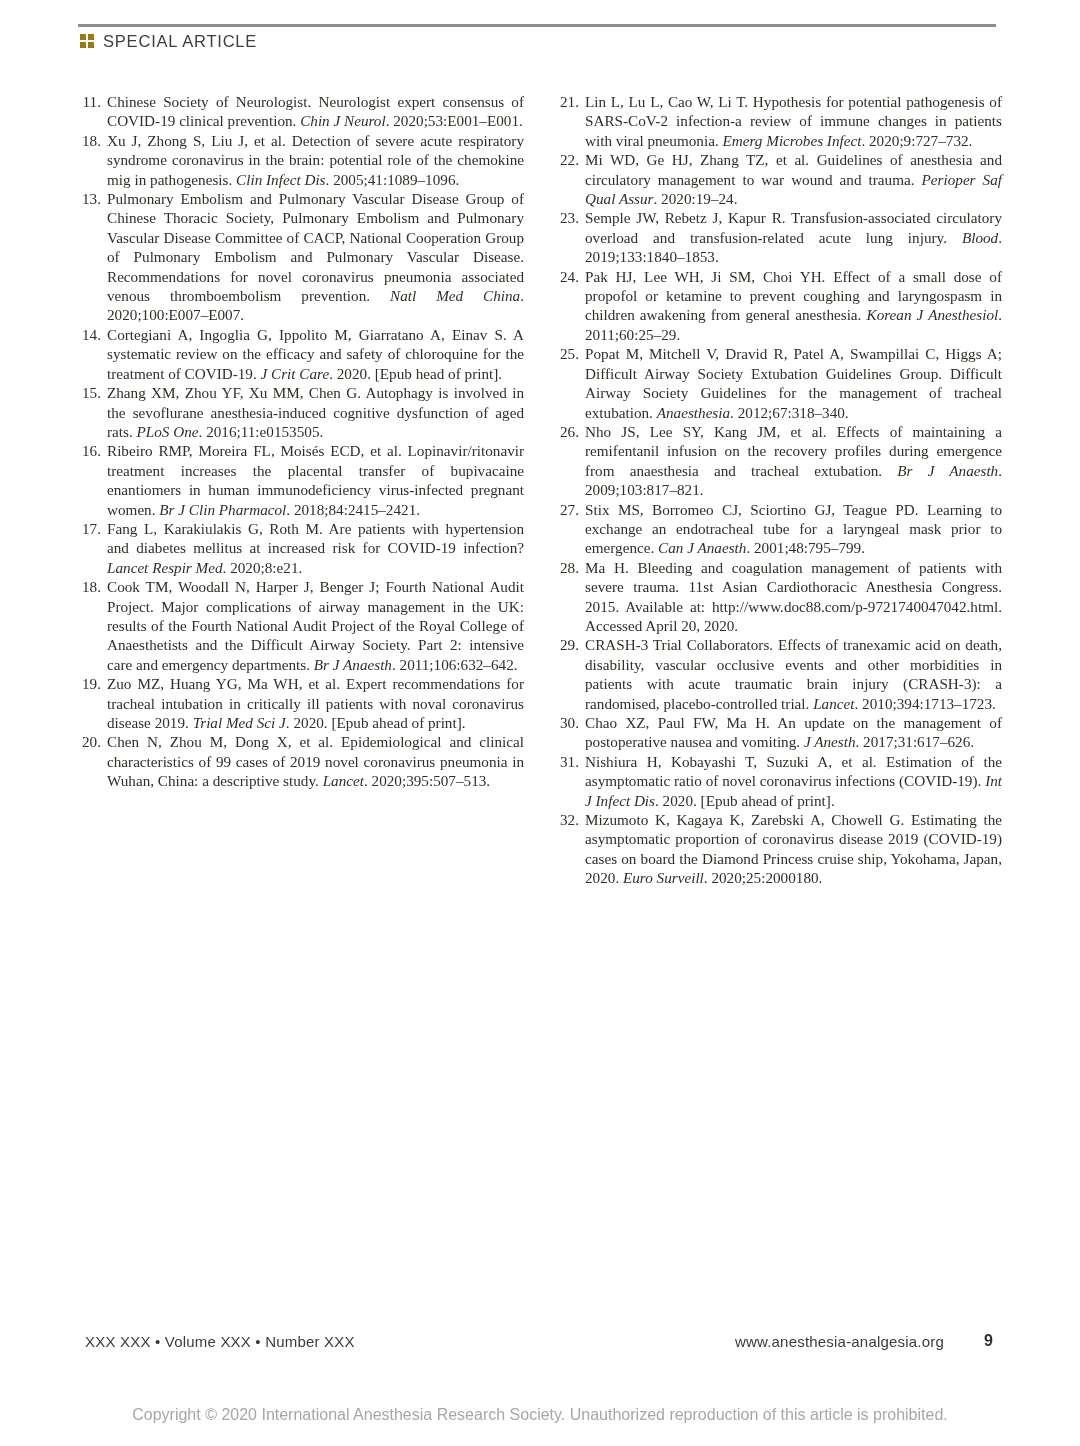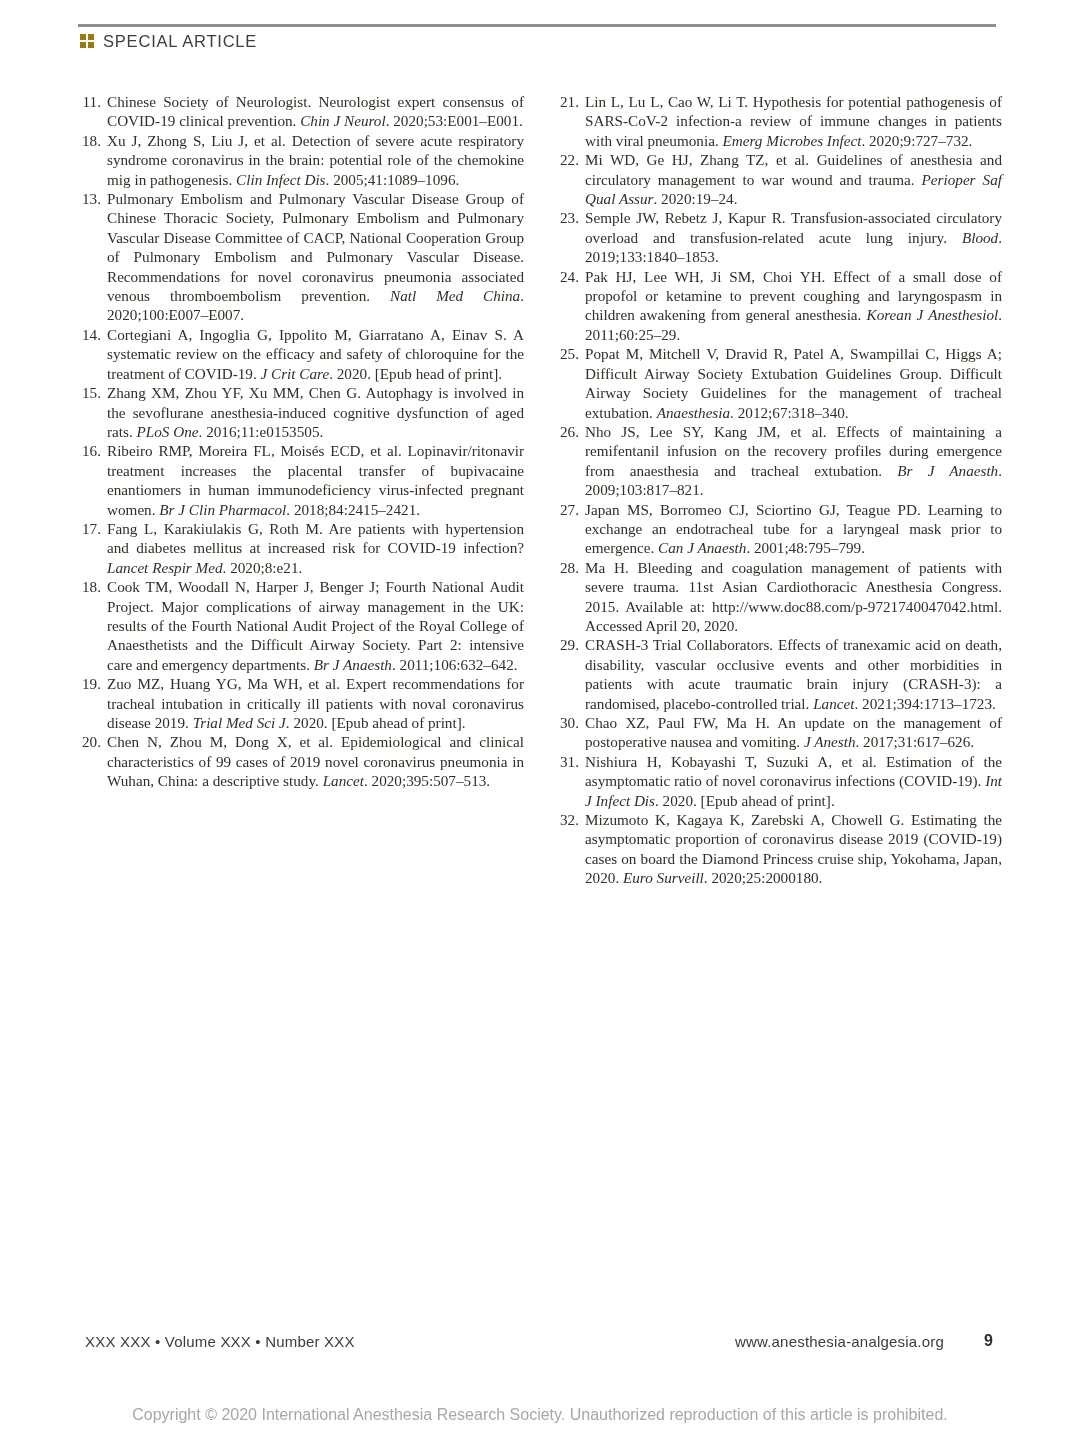--- a/index.html
+++ b/index.html
@@ -101,23 +101,23 @@
       <div class="ref-item"><span class="ref-num">19.</span><span class="ref-text"><span>Zuo MZ, Huang YG, Ma WH, et al. Expert recommendations for tracheal intubation in critically ill patients with noval coronavirus disease 2019. </span><i>Trial Med Sci J</i><span>. 2020. [Epub ahead of print].</span></span></div>
       <div class="ref-item"><span class="ref-num">20.</span><span class="ref-text"><span>Chen N, Zhou M, Dong X, et al. Epidemiological and clinical characteristics of 99 cases of 2019 novel coronavirus pneumonia in Wuhan, China: a descriptive study. </span><i>Lancet</i><span>. 2020;395:507–513.</span></span></div>
     </div>
   <div class="ref-col" id="ref-col-right">
       <div class="ref-item"><span class="ref-num">21.</span><span class="ref-text"><span>Lin L, Lu L, Cao W, Li T. Hypothesis for potential pathogenesis of SARS-CoV-2 infection-a review of immune changes in patients with viral pneumonia. </span><i>Emerg Microbes Infect</i><span>. 2020;9:727–732.</span></span></div>
       <div class="ref-item"><span class="ref-num">22.</span><span class="ref-text"><span>Mi WD, Ge HJ, Zhang TZ, et al. Guidelines of anesthesia and circulatory management to war wound and trauma. </span><i>Perioper Saf Qual Assur</i><span>. 2020:19–24.</span></span></div>
       <div class="ref-item"><span class="ref-num">23.</span><span class="ref-text"><span>Semple JW, Rebetz J, Kapur R. Transfusion-associated circulatory overload and transfusion-related acute lung injury. </span><i>Blood</i><span>. 2019;133:1840–1853.</span></span></div>
       <div class="ref-item"><span class="ref-num">24.</span><span class="ref-text"><span>Pak HJ, Lee WH, Ji SM, Choi YH. Effect of a small dose of propofol or ketamine to prevent coughing and laryngospasm in children awakening from general anesthesia. </span><i>Korean J Anesthesiol</i><span>. 2011;60:25–29.</span></span></div>
       <div class="ref-item"><span class="ref-num">25.</span><span class="ref-text"><span>Popat M, Mitchell V, Dravid R, Patel A, Swampillai C, Higgs A; Difficult Airway Society Extubation Guidelines Group. Difficult Airway Society Guidelines for the management of tracheal extubation. </span><i>Anaesthesia</i><span>. 2012;67:318–340.</span></span></div>
       <div class="ref-item"><span class="ref-num">26.</span><span class="ref-text"><span>Nho JS, Lee SY, Kang JM, et al. Effects of maintaining a remifentanil infusion on the recovery profiles during emergence from anaesthesia and tracheal extubation. </span><i>Br J Anaesth</i><span>. 2009;103:817–821.</span></span></div>
-      <div class="ref-item"><span class="ref-num">27.</span><span class="ref-text"><span>Japan MS, Borromeo CJ, Sciortino GJ, Teague PD. Learning to exchange an endotracheal tube for a laryngeal mask prior to emergence. </span><i>Can J Anaesth</i><span>. 2001;48:795–799.</span></span></div>
+      <div class="ref-item"><span class="ref-num">27.</span><span class="ref-text"><span>Stix MS, Borromeo CJ, Sciortino GJ, Teague PD. Learning to exchange an endotracheal tube for a laryngeal mask prior to emergence. </span><i>Can J Anaesth</i><span>. 2001;48:795–799.</span></span></div>
       <div class="ref-item"><span class="ref-num">28.</span><span class="ref-text"><span>Ma H. Bleeding and coagulation management of patients with severe trauma. 11st Asian Cardiothoracic Anesthesia Congress. 2015. Available at: http://www.doc88.com/p-9721740047042.html. Accessed April 20, 2020.</span></span></div>
-      <div class="ref-item"><span class="ref-num">29.</span><span class="ref-text"><span>CRASH-3 Trial Collaborators. Effects of tranexamic acid on death, disability, vascular occlusive events and other morbidities in patients with acute traumatic brain injury (CRASH-3): a randomised, placebo-controlled trial. </span><i>Lancet</i><span>. 2021;394:1713–1723.</span></span></div>
+      <div class="ref-item"><span class="ref-num">29.</span><span class="ref-text"><span>CRASH-3 Trial Collaborators. Effects of tranexamic acid on death, disability, vascular occlusive events and other morbidities in patients with acute traumatic brain injury (CRASH-3): a randomised, placebo-controlled trial. </span><i>Lancet</i><span>. 2010;394:1713–1723.</span></span></div>
       <div class="ref-item"><span class="ref-num">30.</span><span class="ref-text"><span>Chao XZ, Paul FW, Ma H. An update on the management of postoperative nausea and vomiting. </span><i>J Anesth</i><span>. 2017;31:617–626.</span></span></div>
       <div class="ref-item"><span class="ref-num">31.</span><span class="ref-text"><span>Nishiura H, Kobayashi T, Suzuki A, et al. Estimation of the asymptomatic ratio of novel coronavirus infections (COVID-19). </span><i>Int J Infect Dis</i><span>. 2020. [Epub ahead of print].</span></span></div>
       <div class="ref-item"><span class="ref-num">32.</span><span class="ref-text"><span>Mizumoto K, Kagaya K, Zarebski A, Chowell G. Estimating the asymptomatic proportion of coronavirus disease 2019 (COVID-19) cases on board the Diamond Princess cruise ship, Yokohama, Japan, 2020. </span><i>Euro Surveill</i><span>. 2020;25:2000180.</span></span></div>
     </div>
 </div>
 
 <div class="footer-row">
   <span class="issue-info">XXX XXX • Volume XXX • Number XXX</span>
   <span class="website">www.anesthesia-analgesia.org</span>
   <span class="page-num">9</span>

